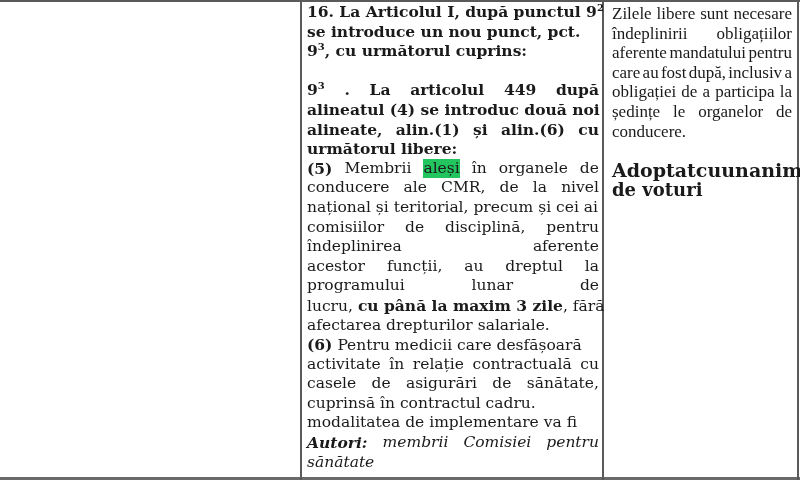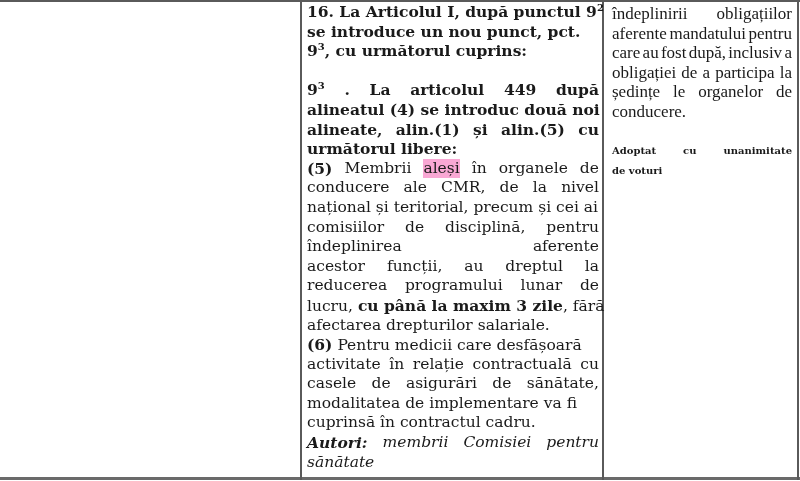--- a/index.html
+++ b/index.html
@@ -47,21 +47,21 @@
       height: 19.6px;
     }
     .justify {
       display: flex;
       justify-content: space-between;
     }
     .bold { font-weight: bold; }
     .italic { font-style: italic; }
     .blank { height: 19.6px; }
     sup { font-size: 10px; line-height: 0; vertical-align: 6px; }
-    .hl { background: #f9a8d4; }
+    .hl { background: #22c55e; }
     .right-text { font-family: "Liberation Serif", "DejaVu Serif", serif; font-size: 17px; }
   </style>
 </head>
 <body>
 
 <div class="table">
   <div class="hline-top"></div>
   <div class="hline-bottom"></div>
   <div class="vline" style="left:300px;"></div>
   <div class="vline" style="left:602px;"></div>
@@ -81,21 +81,21 @@
       <span>La</span>
       <span>articolul</span>
       <span>449</span>
       <span>după</span>
     </span>
     <span class="line bold">alineatul (4) se introduc două noi</span>
     <span class="line bold justify">
       <span>alineate,</span>
       <span>alin.(1)</span>
       <span>și</span>
-      <span>alin.(5)</span>
+      <span>alin.(6)</span>
       <span>cu</span>
     </span>
     <span class="line bold">următorul libere:</span>
 
     <span class="line justify">
       <span class="bold">(5)</span>
       <span>Membrii</span>
       <span class="hl">aleși</span>
       <span>în</span>
       <span>organele</span>
@@ -121,21 +121,20 @@
       <span>aferente</span>
     </span>
     <span class="line justify">
       <span>acestor</span>
       <span>funcții,</span>
       <span>au</span>
       <span>dreptul</span>
       <span>la</span>
     </span>
     <span class="line justify">
-      <span>reducerea</span>
       <span>programului</span>
       <span>lunar</span>
       <span>de</span>
     </span>
     <span class="line"><span>lucru, </span><span class="bold">cu până la maxim  3 zile</span><span>, fără</span></span>
     <span class="line">afectarea drepturilor salariale.</span>
 
     <span class="line"><span class="bold">(6)</span><span> Pentru medicii care desfășoară</span></span>
     <span class="line justify">
       <span>activitate</span>
@@ -144,33 +143,39 @@
       <span>contractuală</span>
       <span>cu</span>
     </span>
     <span class="line justify">
       <span>casele</span>
       <span>de</span>
       <span>asigurări</span>
       <span>de</span>
       <span>sănătate,</span>
     </span>
+    <span class="line">cuprinsă în contractul cadru.</span>
     <span class="line">modalitatea de implementare va fi</span>
-    <span class="line">cuprinsă în contractul cadru.</span>
 
     <span class="line italic justify">
       <span class="bold">Autori:</span>
       <span>membrii</span>
       <span>Comisiei</span>
       <span>pentru</span>
     </span>
     <span class="line italic">sănătate</span>
   </div>
 
   <div class="cell cell-right right-text">
+    <span class="line justify">
+      <span>Zilele</span>
+      <span>libere</span>
+      <span>sunt</span>
+      <span>necesare</span>
+    </span>
     <span class="line justify">
       <span>îndeplinirii</span>
       <span>obligațiilor</span>
     </span>
     <span class="line justify">
       <span>aferente</span>
       <span>mandatului</span>
       <span>pentru</span>
     </span>
     <span class="line justify">
@@ -189,20 +194,20 @@
       <span>la</span>
     </span>
     <span class="line justify">
       <span>ședințe</span>
       <span>le</span>
       <span>organelor</span>
       <span>de</span>
     </span>
     <span class="line">conducere.</span>
     <span class="line blank"></span>
-    <span class="line bold justify" style="font-family:'DejaVu Serif', serif; font-size:10px;">
+    <span class="line bold justify" style="font-family:'DejaVu Serif', serif; font-size:19px;">
       <span>Adoptat</span>
       <span>cu</span>
       <span>unanimitate</span>
     </span>
-    <span class="line bold" style="font-family:'DejaVu Serif', serif; font-size:10px;">de voturi</span>
+    <span class="line bold" style="font-family:'DejaVu Serif', serif; font-size:18px;">de voturi</span>
   </div>
 </div>
 
 </body></html>

